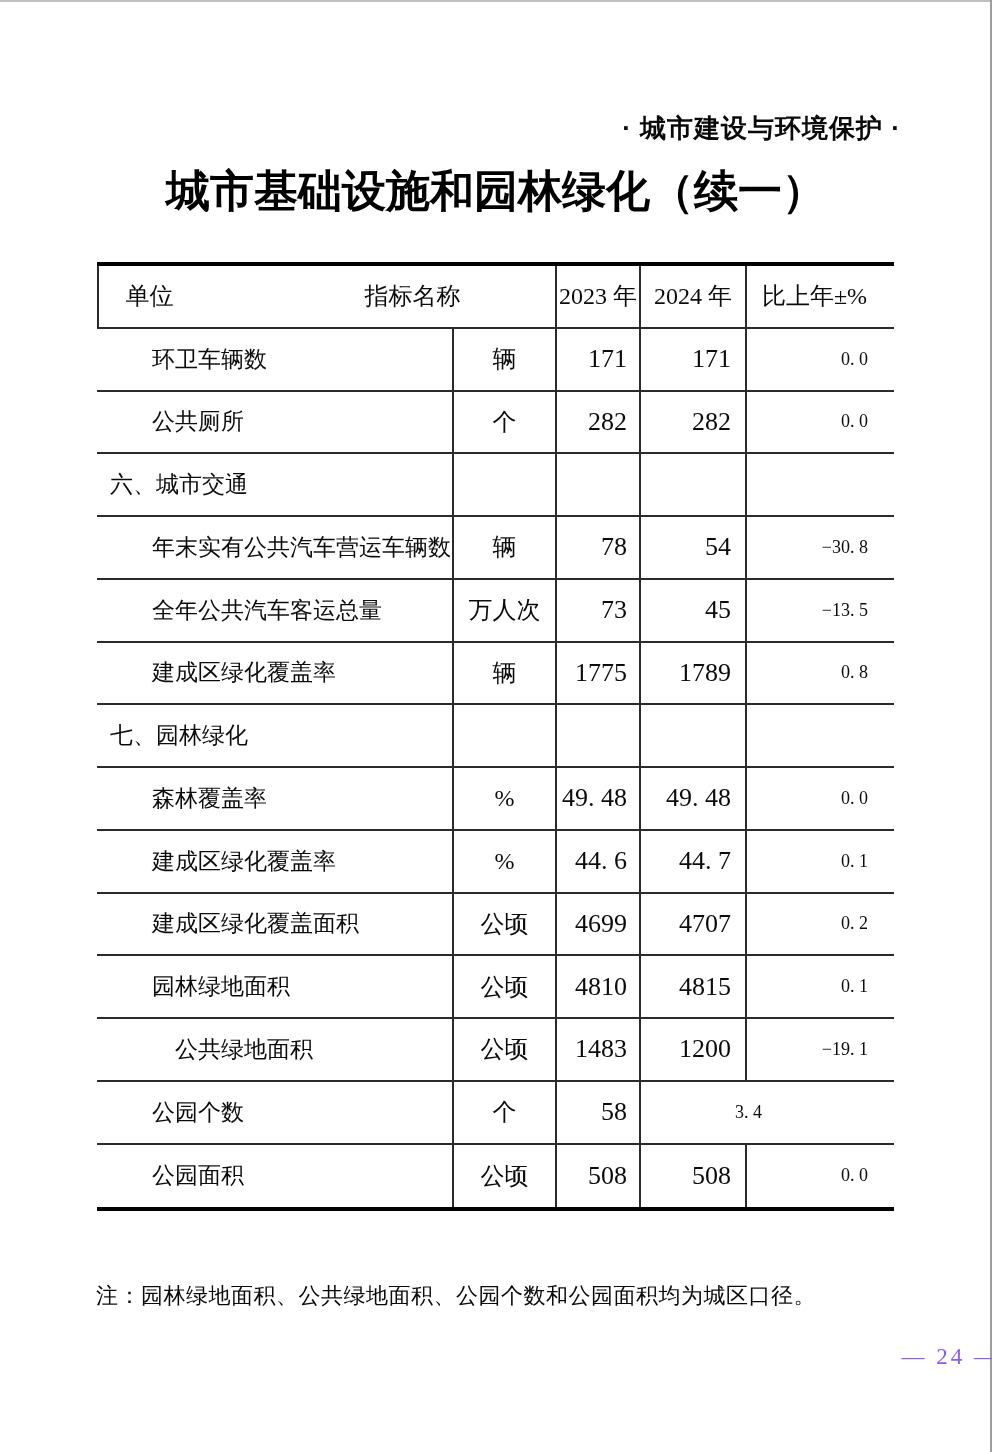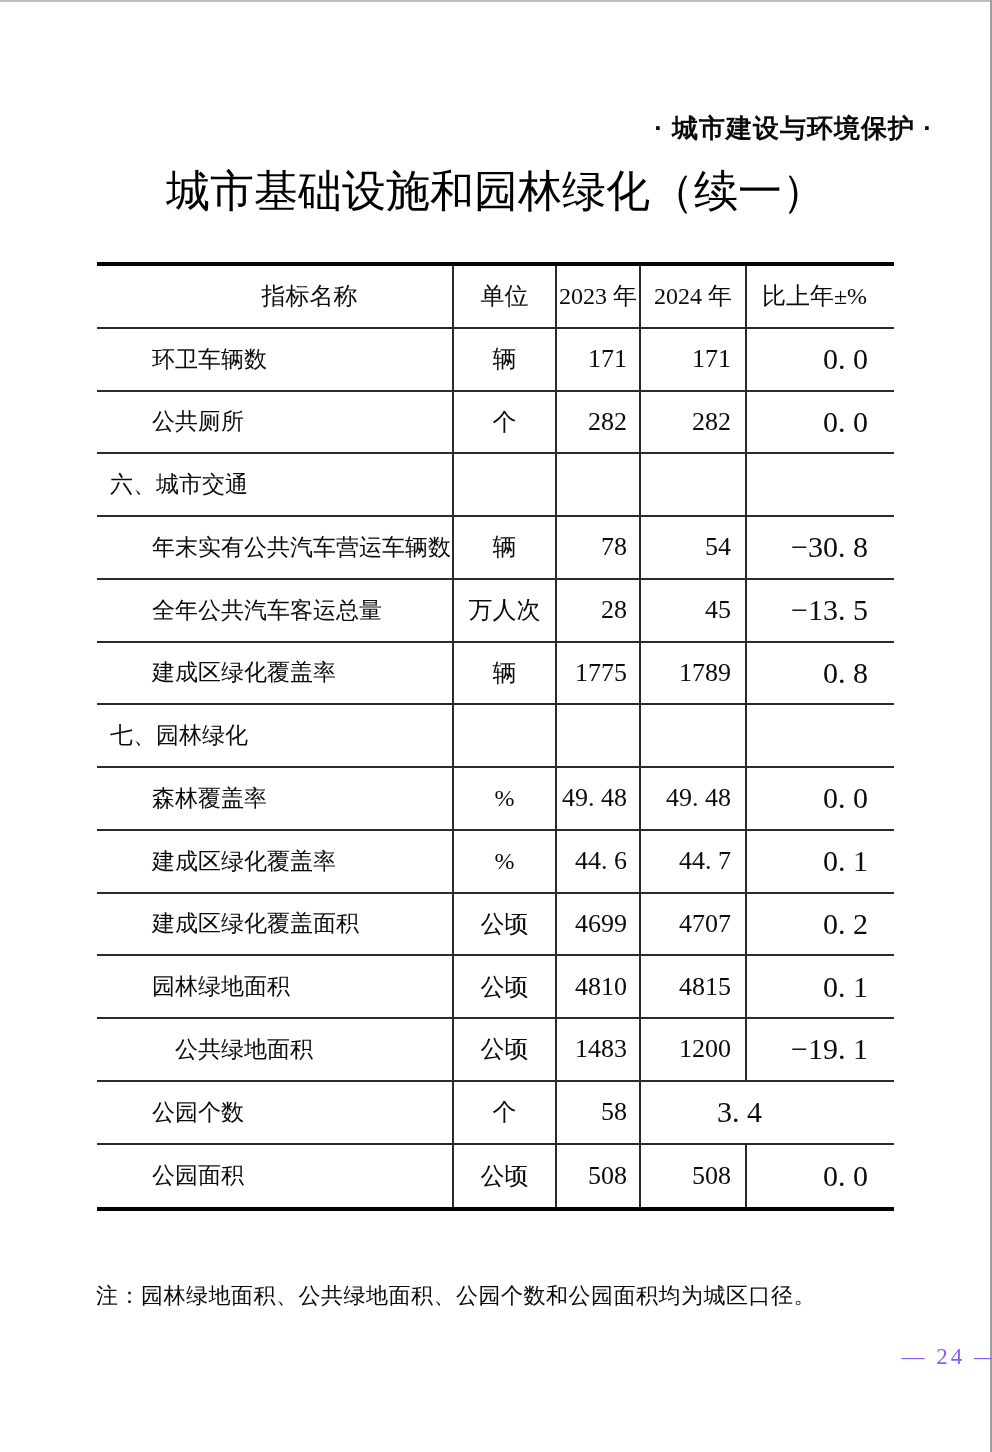--- a/index.html
+++ b/index.html
@@ -7,43 +7,43 @@
     width:992px;height:1452px;background:#ffffff;position:relative;
     font-family:"Liberation Serif","DejaVu Serif",serif;color:#111;
     overflow:hidden;
   }
   .edge-top{position:absolute;top:0;left:0;width:992px;height:2px;background:#bfbfbf}
   .edge-right{position:absolute;top:0;right:0;width:2px;height:1452px;background:#9e9e9e}
 
   .chapter{
     position:absolute;top:111px;left:0;width:901px;text-align:right;
     font-family:"Liberation Sans","DejaVu Sans",sans-serif;
-    font-size:26px;font-weight:600;letter-spacing:1px;color:#0a0a0a;margin-left:32px;
+    font-size:26px;font-weight:600;letter-spacing:1px;color:#0a0a0a;
   }
   .title{
     position:absolute;top:162px;left:0;width:992px;margin:0;text-align:center;
-    font-size:44px;font-weight:400;color:#000;line-height:60px;
+    font-size:44px;font-weight:700;color:#000;line-height:60px;
   }
 
   .datatable{
     position:absolute;left:97px;top:262px;width:797px;
     border-top:4px solid #000;border-bottom:4px solid #000;
   }
   .t-row{display:flex;height:62.75px;border-bottom:2px solid #2b2b2b;box-sizing:border-box}
   .t-row.last{border-bottom:none}
   .cell{
     display:flex;align-items:center;box-sizing:border-box;
     font-size:23px;white-space:nowrap;overflow:hidden;color:#0c0c0c;
   }
   .c1{width:355px}
   .c2,.c3,.c4,.c5{border-left:2px solid #2b2b2b}
   .c2{width:103px;justify-content:center;font-size:24px}
   .c3{width:84px;justify-content:flex-end;padding-right:12px;font-size:26px}
   .c4{width:106px;justify-content:flex-end;padding-right:14px;font-size:26px}
-  .c5{width:137px;justify-content:flex-end;padding-right:14px;font-size:30px}
+  .c5{width:137px;justify-content:flex-end;padding-right:14px;font-size:18px}
   .t-head .cell{font-size:24px}
   .t-head .c1{justify-content:center;padding-left:70px}
   .t-head .c3,.t-head .c4,.t-head .c5{justify-content:center;padding-right:0}
   .lv0{padding-left:13px}
   .lv1{padding-left:55px}
   .lv2{padding-left:78px}
 
   .footnote{position:absolute;left:96px;top:1281px;font-size:22px;color:#0a0a0a;letter-spacing:0.5px}
   .pageno{position:absolute;left:8px;top:1344px;width:992px;text-align:right;font-size:23px;color:#8b5cf6;letter-spacing:3px}
 </style>
@@ -52,22 +52,22 @@
 
 <div class="edge-top"></div>
 <div class="edge-right"></div>
 
 <div class="chapter">· 城市建设与环境保护 ·</div>
 <h1 class="title">城市基础设施和园林绿化（续一）</h1>
 
 <div class="datatable">
 
   <div class="t-row t-head">
+    <div class="cell c2">单位</div>
     <div class="cell c1">指标名称</div>
-    <div class="cell c2">单位</div>
     <div class="cell c3">2023 年</div>
     <div class="cell c4">2024 年</div>
     <div class="cell c5">比上年±%</div>
   </div>
 
 
   <div class="t-row">
     <div class="cell c1 lv1">环卫车辆数</div>
     <div class="cell c2">辆</div>
     <div class="cell c3">171</div>
@@ -95,21 +95,21 @@
     <div class="cell c1 lv1">年末实有公共汽车营运车辆数</div>
     <div class="cell c2">辆</div>
     <div class="cell c3">78</div>
     <div class="cell c4">54</div>
     <div class="cell c5">−30. 8</div>
   </div>
 
   <div class="t-row">
     <div class="cell c1 lv1">全年公共汽车客运总量</div>
     <div class="cell c2">万人次</div>
-    <div class="cell c3">28</div>
+    <div class="cell c3">73</div>
     <div class="cell c4">45</div>
     <div class="cell c5">−13. 5</div>
   </div>
 
   <div class="t-row">
     <div class="cell c1 lv1">建成区绿化覆盖率</div>
     <div class="cell c2">辆</div>
     <div class="cell c3">1775</div>
     <div class="cell c4">1789</div>
     <div class="cell c5">0. 8</div>

